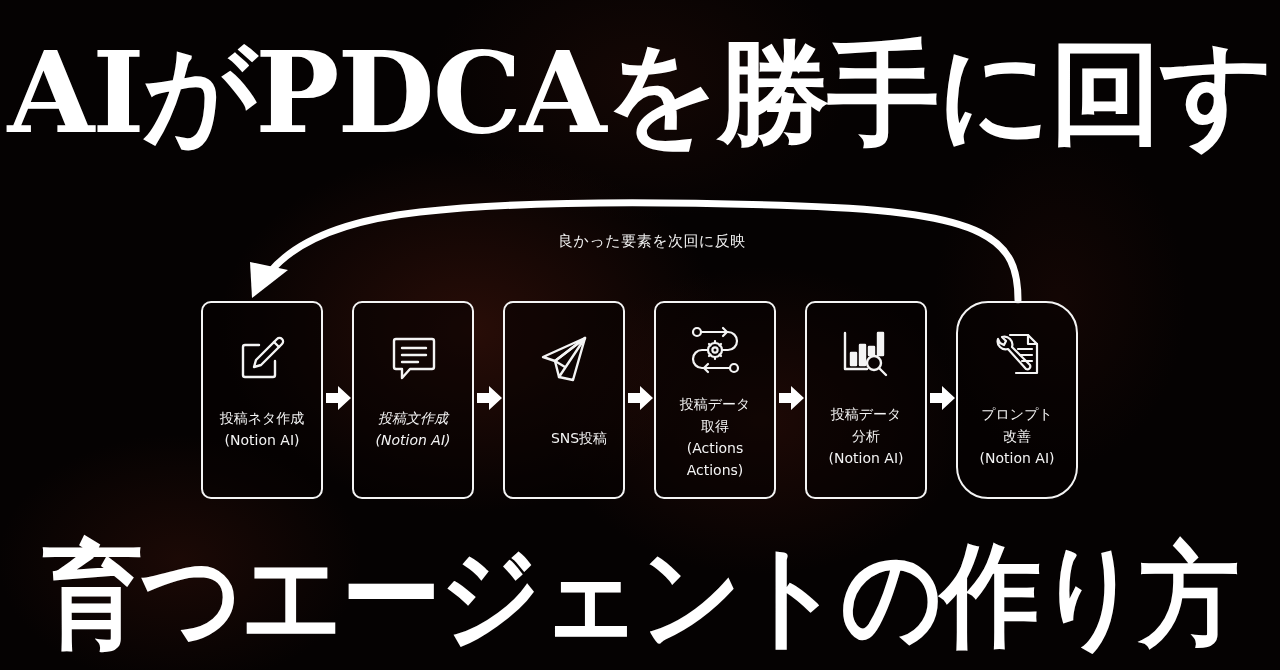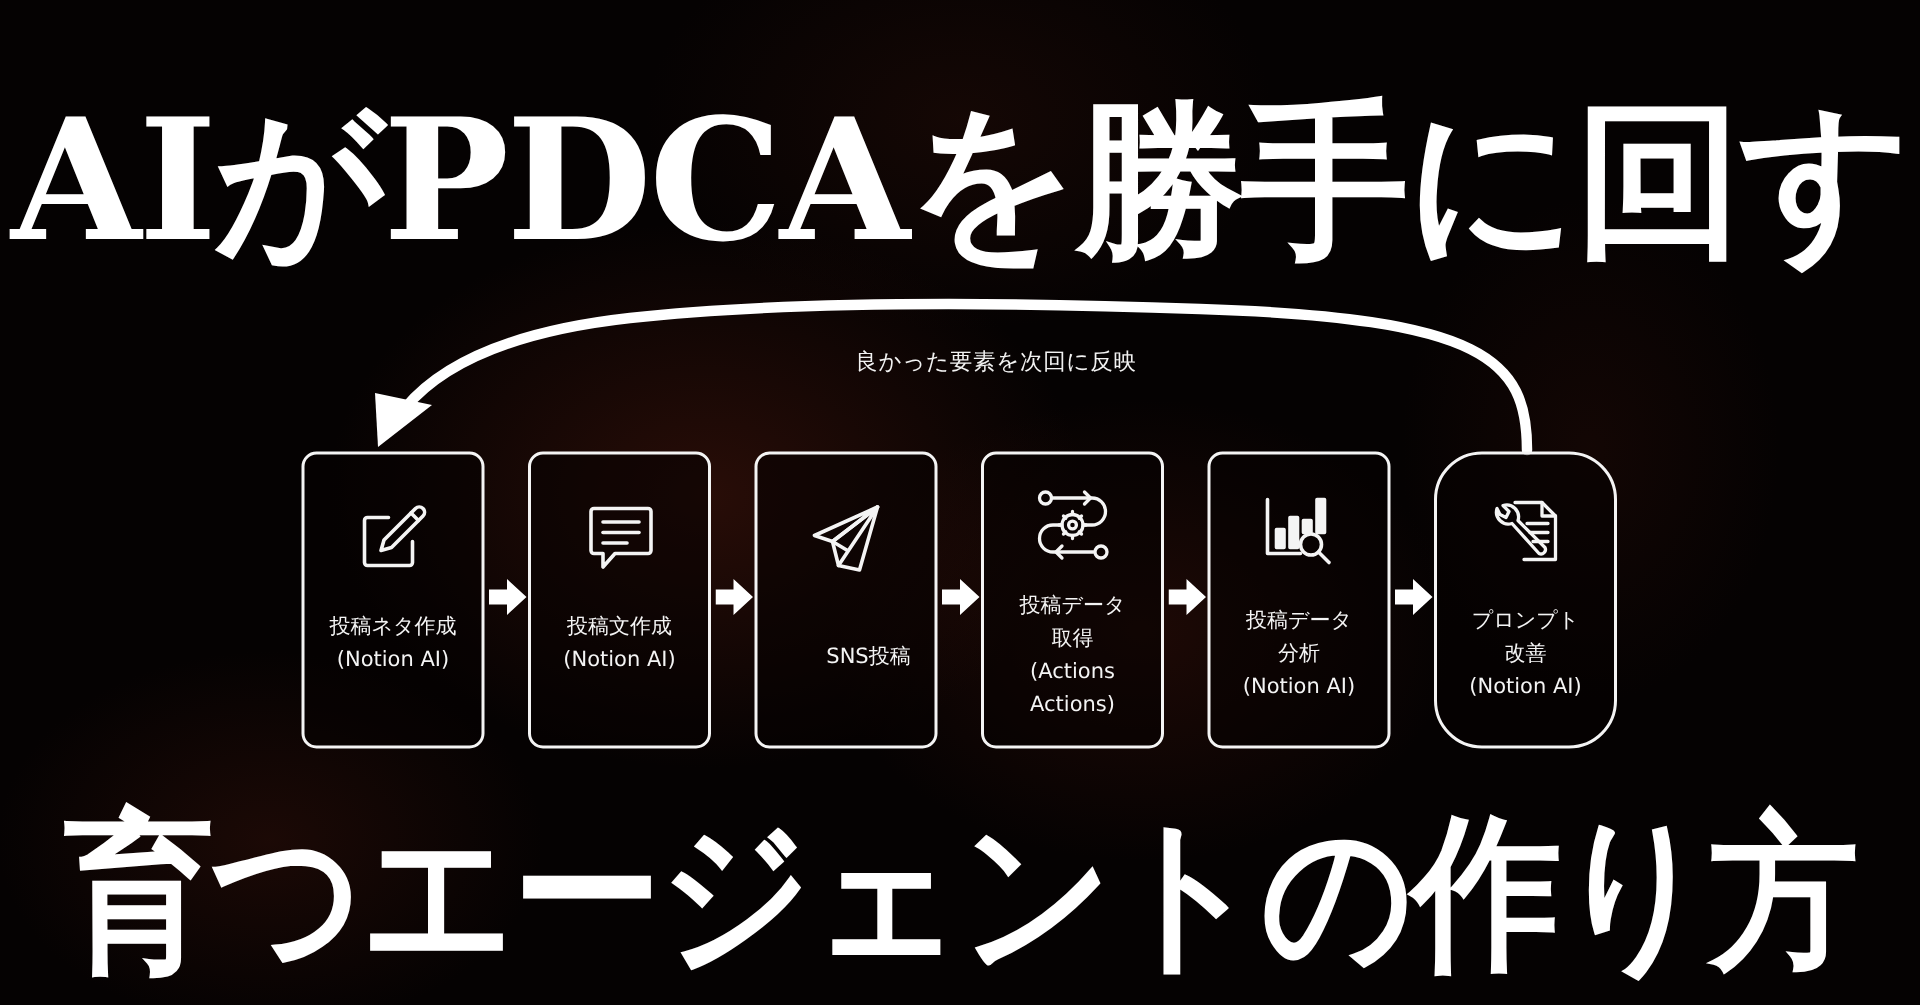--- a/index.html
+++ b/index.html
@@ -19,26 +19,26 @@
         radial-gradient(ellipse 300px 200px at 640px 80px, rgba(40,14,8,0.45), rgba(0,0,0,0) 70%),
         radial-gradient(ellipse 180px 240px at 1060px 300px, rgba(45,14,8,0.35), rgba(0,0,0,0) 70%),
         #050202;
     }
     .title {
       position: absolute; left: 0; width: 1280px; text-align: center;
       font-family: "DejaVu Serif", serif; font-weight: bold;
       color: #ffffff; white-space: nowrap;
       letter-spacing: -2px;
     }
-    .title-top { top: 28px; font-size: 112px; line-height: 130px; margin-top: 28px; }
+    .title-top { top: 28px; font-size: 112px; line-height: 130px; }
     .title-bottom { top: 530px; font-size: 100px; line-height: 130px; transform: scaleY(1.12); }
 
     .loop-svg { position: absolute; left: 0; top: 0; width: 1280px; height: 670px; pointer-events: none; }
     .loop-label {
-      position: absolute; left: 464px; top: 232px; width: 400px; text-align: center;
+      position: absolute; left: 452px; top: 232px; width: 400px; text-align: center;
       font-size: 15px; color: #f2f2f2; letter-spacing: 0.5px;
     }
 
     .step {
       position: absolute; top: 301px; width: 118px; height: 194px;
       border: 2px solid #f4f4f4; border-radius: 10px;
       background: rgba(5,2,2,0.55);
       box-sizing: content-box;
     }
     .step .icon {
@@ -83,21 +83,21 @@
   <polygon points="0,8 12,8 12,1 25,13 12,25 12,18 0,18" fill="#ffffff"></polygon>
 </svg>
 
 <div class="step" style="left:352px;">
   <svg class="icon" viewBox="0 0 50 50" fill="none" stroke="#f4f4f4" stroke-width="2.4" stroke-linecap="round" stroke-linejoin="round">
     <path d="M6 8 a2 2 0 0 1 2 -2 H44 a2 2 0 0 1 2 2 V34 a2 2 0 0 1 -2 2 H22 L14 45 V36 H8 a2 2 0 0 1 -2 -2 Z"></path>
     <path d="M14 15 H38"></path>
     <path d="M14 22 H38"></path>
     <path d="M14 29 H30"></path>
   </svg>
-  <div class="label" style="top:104px;">
+  <div class="label" style="top:104px;font-style:italic;">
     <span class="l">投稿文作成</span>
     <span class="l">(Notion AI)</span>
   </div>
 </div>
 
 <svg class="arrow" style="left:477px;" viewBox="0 0 26 26">
   <polygon points="0,8 12,8 12,1 25,13 12,25 12,18 0,18" fill="#ffffff"></polygon>
 </svg>
 
 <div class="step" style="left:503px;">

